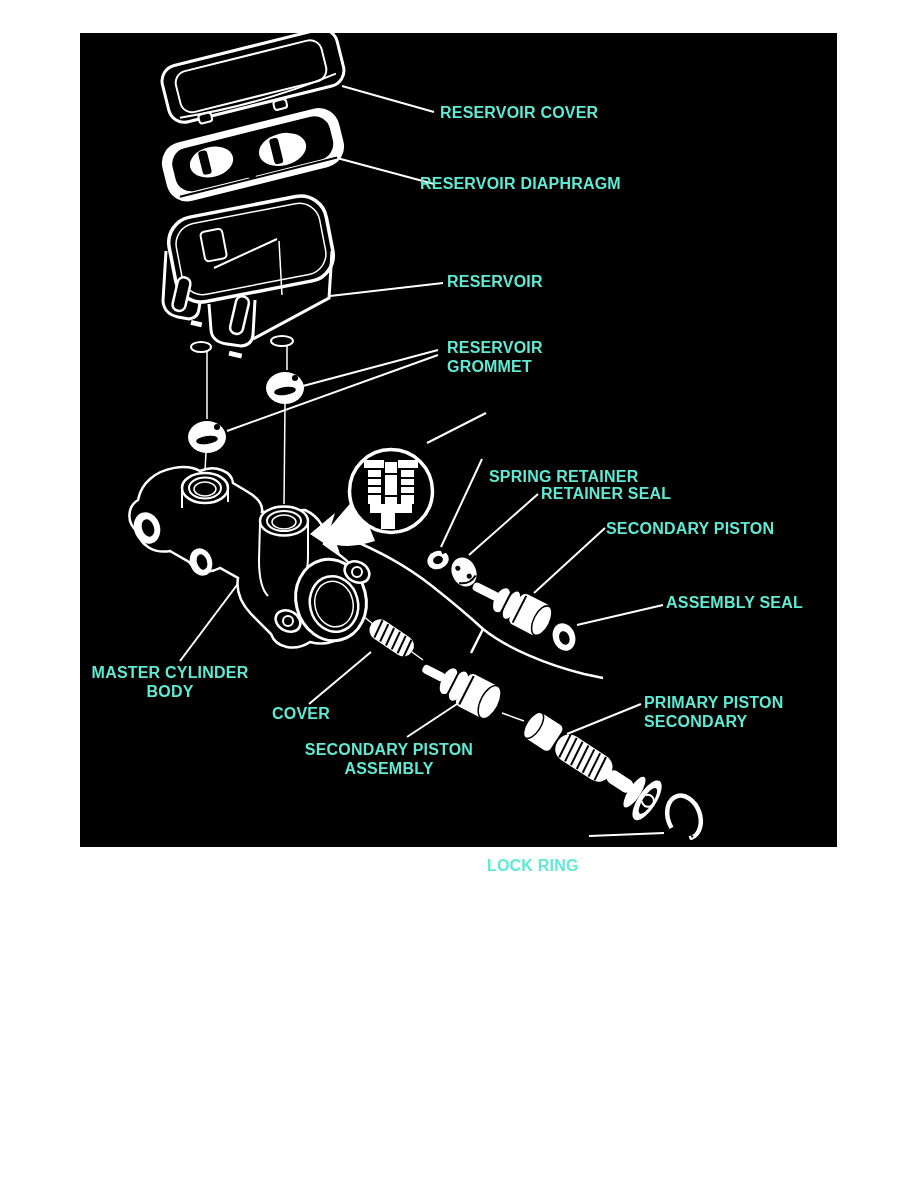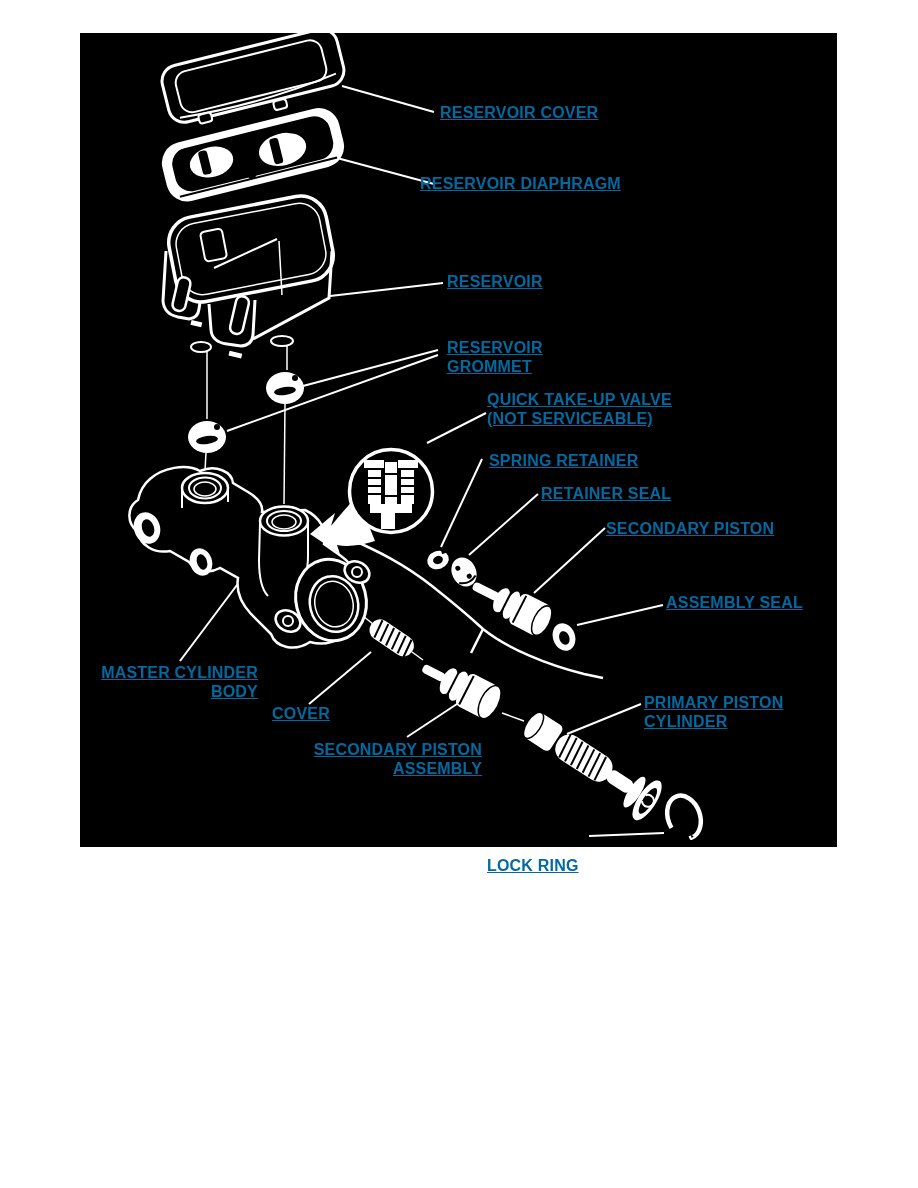--- a/index.html
+++ b/index.html
@@ -1,22 +1,22 @@
 <!DOCTYPE html>
 <html><head>
 <meta charset="utf-8">
 <style>
   html,body{margin:0;padding:0;background:#ffffff;}
   .page{position:relative;width:918px;height:1188px;background:#ffffff;overflow:hidden;
         font-family:"Liberation Sans",sans-serif;}
   .canvas{position:absolute;left:80px;top:33px;width:757px;height:814px;background:#000;}
   .art{position:absolute;left:0;top:0;width:757px;height:814px;}
-  .lbl{position:absolute;color:#0369a1;font-weight:700;font-size:16px;line-height:19px;
-       letter-spacing:0.2px;white-space:pre-line;text-decoration:underline;}
-  .lbl.center{text-align:right;}
+  .lbl{position:absolute;color:#5eead4;font-weight:700;font-size:16px;line-height:19px;
+       letter-spacing:0.2px;white-space:pre-line;}
+  .lbl.center{text-align:center;}
 </style>
 </head>
 <body>
 
 <div class="page">
   <div class="canvas">
 
     <svg class="art" viewBox="80 33 757 814" xmlns="http://www.w3.org/2000/svg">
 
       <g stroke="#fff" stroke-width="2" fill="none">
@@ -229,28 +229,26 @@
       <g>
         <ellipse cx="684" cy="817" rx="16" ry="22" fill="none" stroke="#fff" stroke-width="4.5" transform="rotate(-20 684 817)" pathLength="100" stroke-dasharray="80 20" stroke-dashoffset="55"></ellipse>
       </g>
     </svg>
 
     <div class="lbl" style="left:360px;top:70px">RESERVOIR COVER</div>
     <div class="lbl" style="left:340px;top:141px">RESERVOIR DIAPHRAGM</div>
     <div class="lbl" style="left:367px;top:239px">RESERVOIR</div>
     <div class="lbl" style="left:367px;top:305px">RESERVOIR
 GROMMET</div>
-    <div class="lbl" style="left:407px;top:357px">QUICK TAKE-UP VALVE
-(NOT SERVICEABLE)</div>
-    <div class="lbl" style="left:409px;top:418px">SPRING RETAINER</div>
+    <div class="lbl" style="left:409px;top:434px">SPRING RETAINER</div>
     <div class="lbl" style="left:461px;top:451px">RETAINER SEAL</div>
     <div class="lbl" style="left:526px;top:486px">SECONDARY PISTON</div>
     <div class="lbl" style="left:586px;top:560px">ASSEMBLY SEAL</div>
     <div class="lbl center" style="left:2px;top:630px;width:176px">MASTER CYLINDER
 BODY</div>
     <div class="lbl" style="left:192px;top:671px">COVER</div>
     <div class="lbl center" style="left:216px;top:707px;width:186px">SECONDARY PISTON
 ASSEMBLY</div>
     <div class="lbl" style="left:564px;top:660px">PRIMARY PISTON
-CYLINDER</div>
+SECONDARY</div>
     <div class="lbl" style="left:407px;top:823px">LOCK RING</div>
   </div>
 </div>
 
 </body></html>

